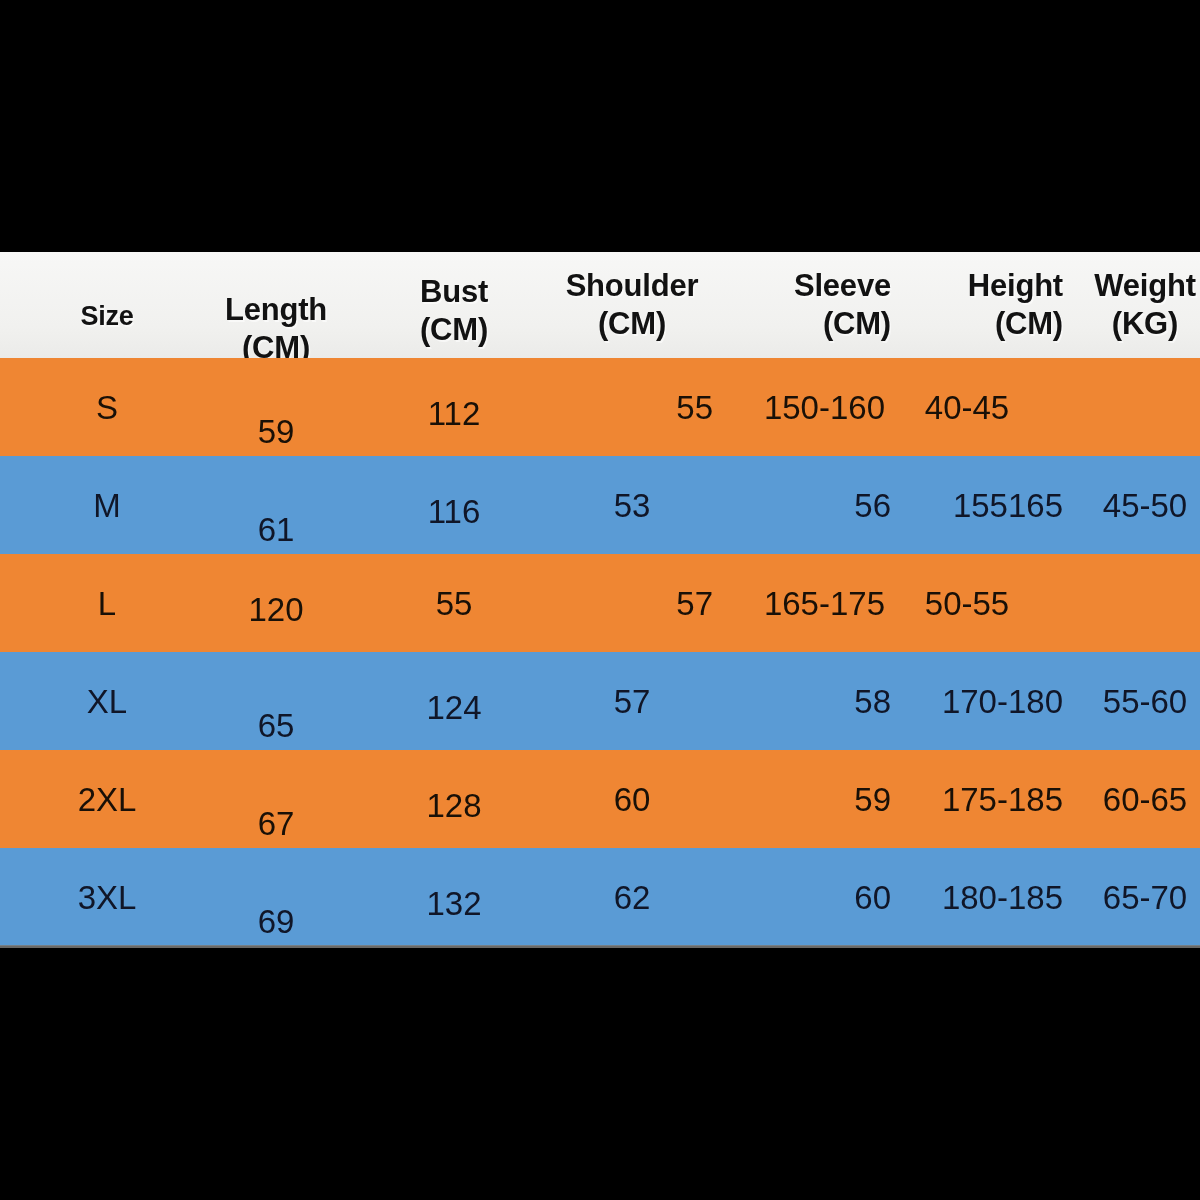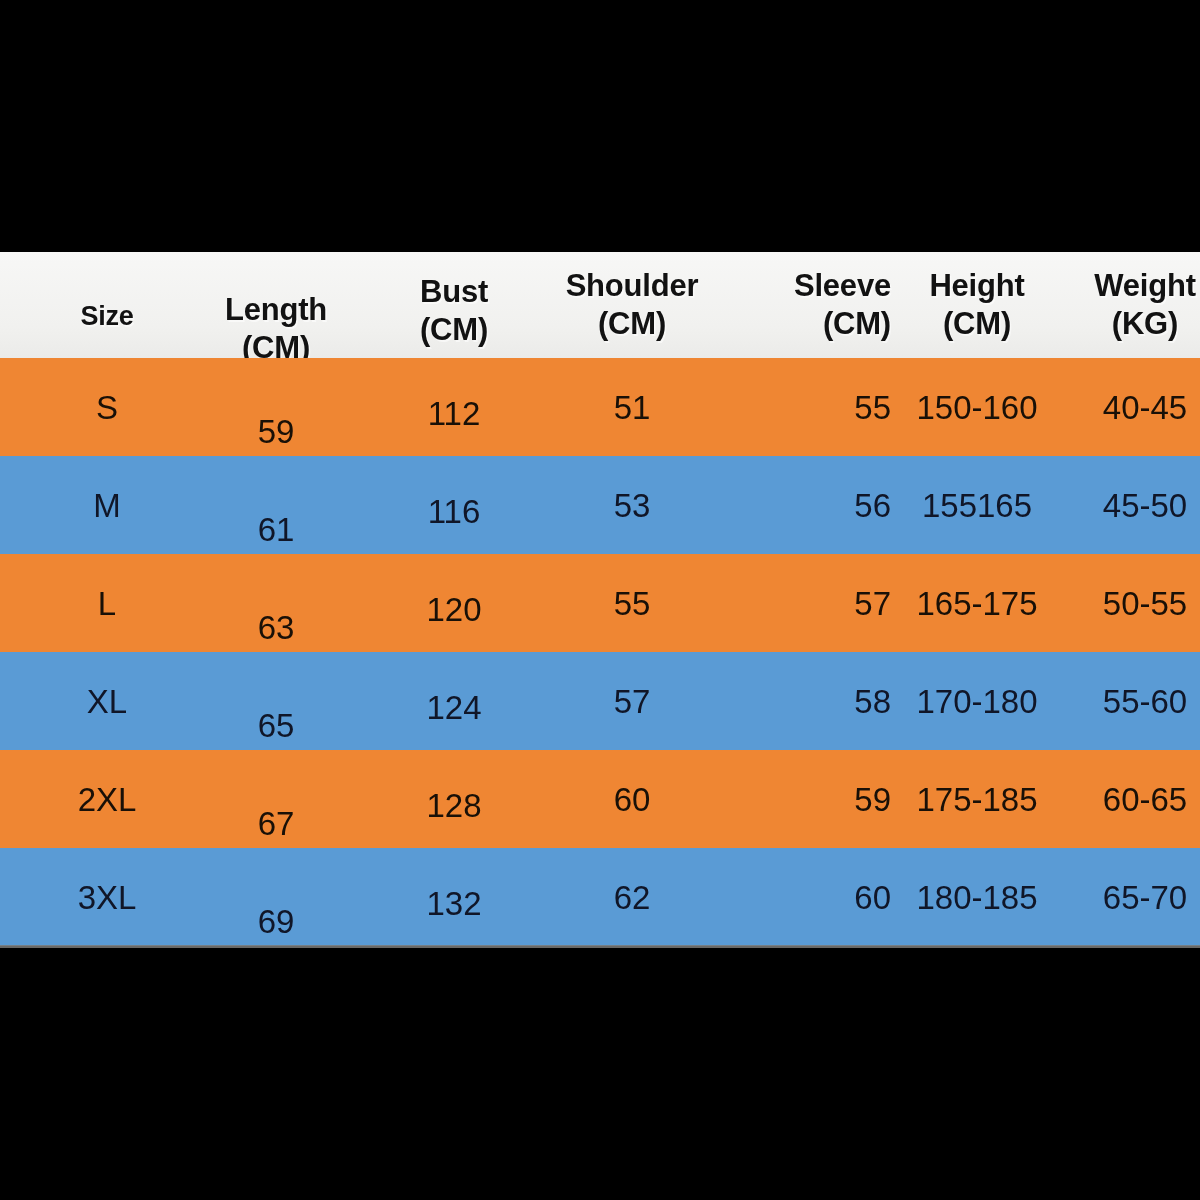--- a/index.html
+++ b/index.html
@@ -76,21 +76,21 @@
     box-sizing: border-box;
     flex: 0 0 auto;
   }
 
   
   .col-size     { width: 160px; margin-left: 27px; }
   .col-length   { width: 178px; margin-top: 48px; }
   .col-bust     { width: 178px; margin-top: 12px; }
   .col-shoulder { width: 178px; }
   .col-sleeve   { width: 170px; text-align: right; }
-  .col-height   { width: 172px; }
+  .col-height   { width: 172px; text-align: right; }
   .col-weight   { width: 164px; }
 
   .row.header .cell {
     font-weight: bold;
     font-size: 31px;
     line-height: 38px;
     letter-spacing: -0.2px;
     color: #121212;
     text-shadow: 1.5px 1.5px 0 rgba(255,255,255,0.55);
   }
@@ -151,37 +151,35 @@
         <span>Weight</span>
         <span class="unit">(KG)</span>
       </div>
     </div>
 
     <div id="body-rows">
         <div class="row data orange">
           <div class="cell col-size">S</div>
           <div class="cell col-length">59</div>
           <div class="cell col-bust">112</div>
-          <div class="cell col-shoulder">51</div>
           <div class="cell col-sleeve">55</div>
           <div class="cell col-height">150-160</div>
           <div class="cell col-weight">40-45</div>
         </div>
         <div class="row data blue">
           <div class="cell col-size">M</div>
           <div class="cell col-length">61</div>
           <div class="cell col-bust">116</div>
           <div class="cell col-shoulder">53</div>
           <div class="cell col-sleeve">56</div>
           <div class="cell col-height">155165</div>
           <div class="cell col-weight">45-50</div>
         </div>
         <div class="row data orange">
           <div class="cell col-size">L</div>
-          <div class="cell col-length">63</div>
           <div class="cell col-bust">120</div>
           <div class="cell col-shoulder">55</div>
           <div class="cell col-sleeve">57</div>
           <div class="cell col-height">165-175</div>
           <div class="cell col-weight">50-55</div>
         </div>
         <div class="row data blue">
           <div class="cell col-size">XL</div>
           <div class="cell col-length">65</div>
           <div class="cell col-bust">124</div>

